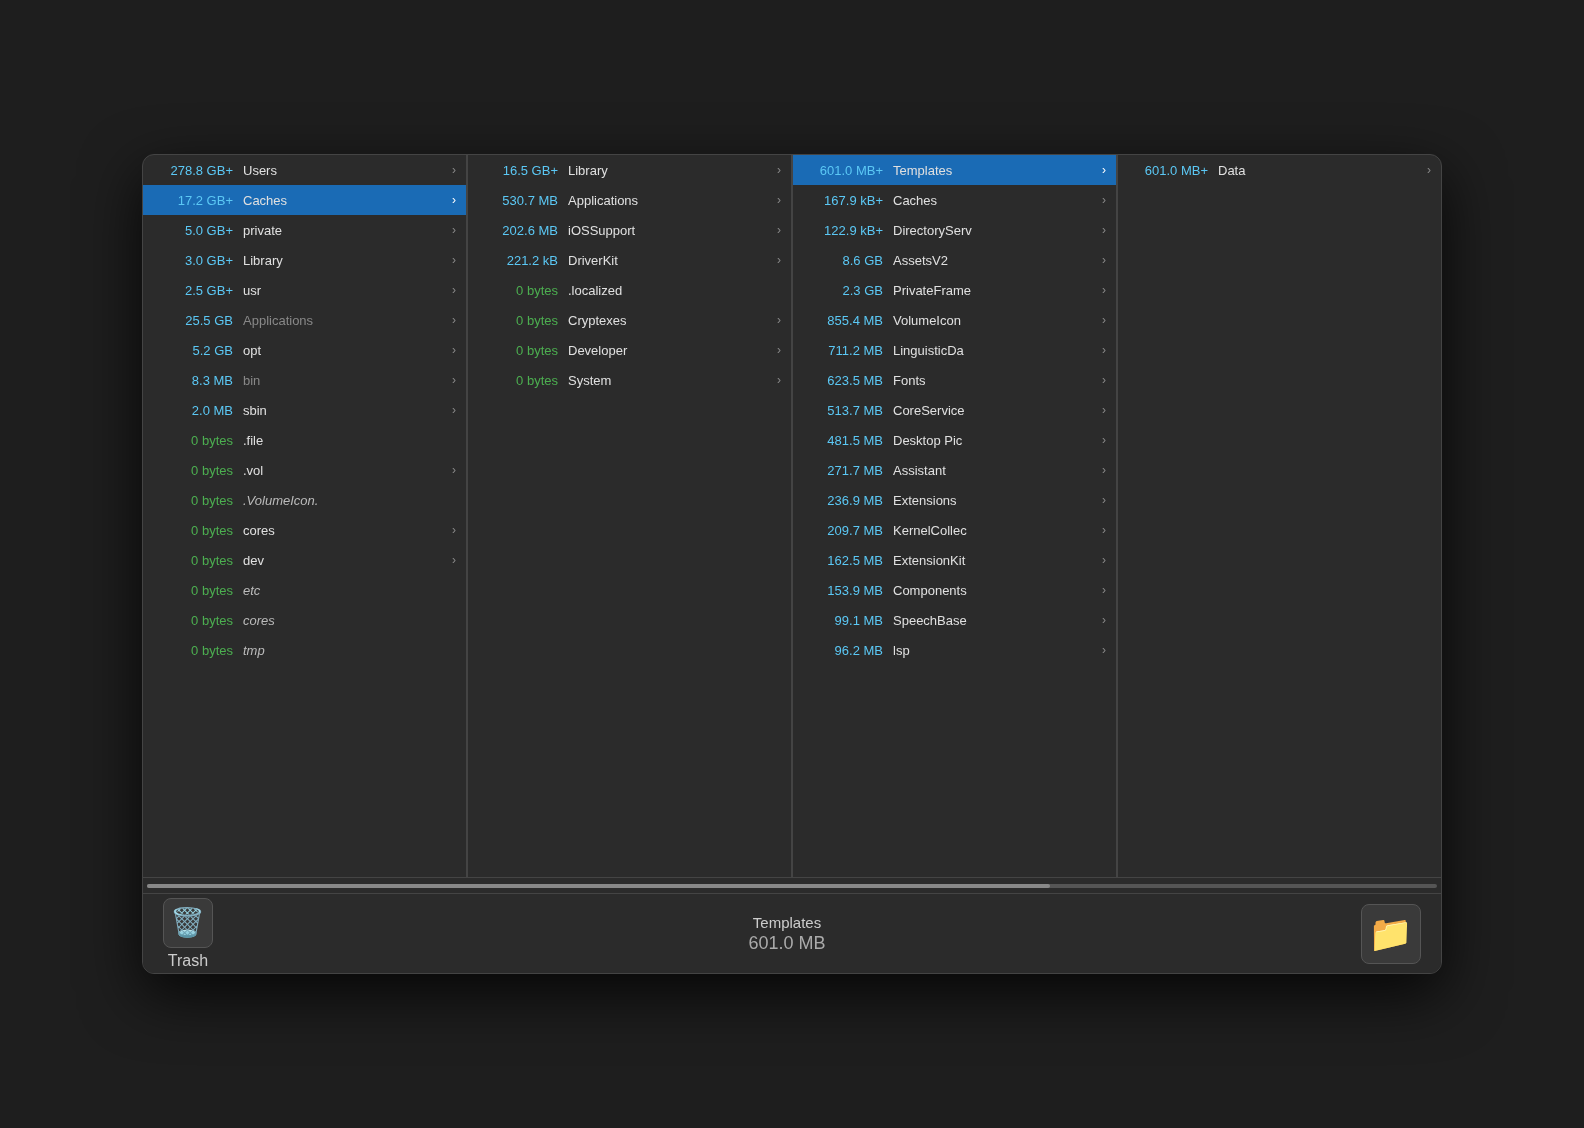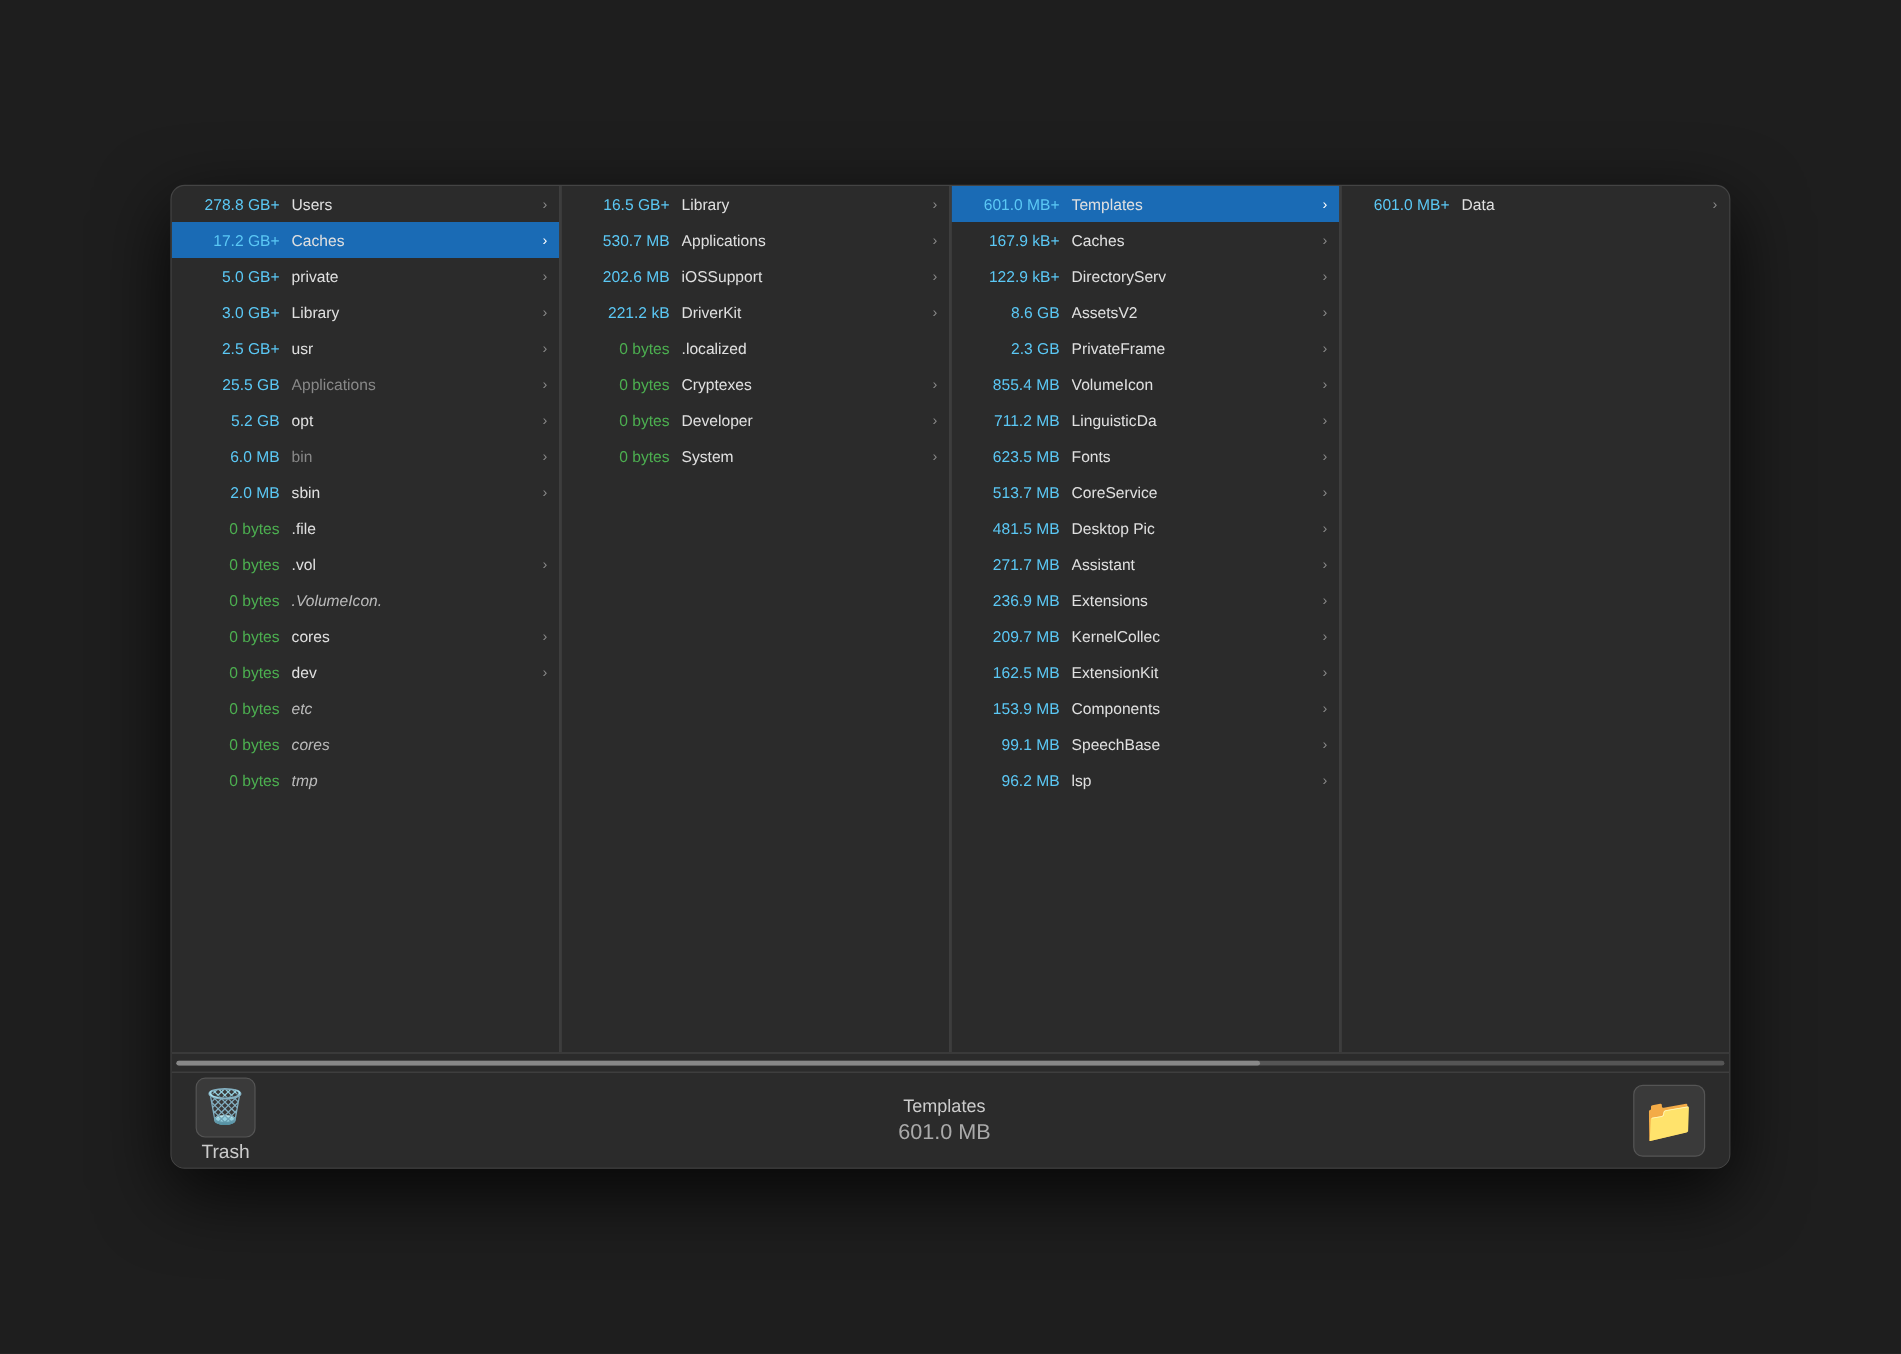--- a/index.html
+++ b/index.html
@@ -227,21 +227,21 @@
           <span class="file-size size-large">25.5 GB</span>
           <span class="file-name dim">Applications</span>
           <span class="chevron">›</span>
         </div>
         <div class="file-row">
           <span class="file-size size-large">5.2 GB</span>
           <span class="file-name">opt</span>
           <span class="chevron">›</span>
         </div>
         <div class="file-row">
-          <span class="file-size size-medium">6.0 MB</span>
+          <span class="file-size size-medium">8.3 MB</span>
           <span class="file-name dim">bin</span>
           <span class="chevron">›</span>
         </div>
         <div class="file-row">
           <span class="file-size size-medium">2.0 MB</span>
           <span class="file-name">sbin</span>
           <span class="chevron">›</span>
         </div>
         <div class="file-row">
           <span class="file-size size-zero">0 bytes</span>

